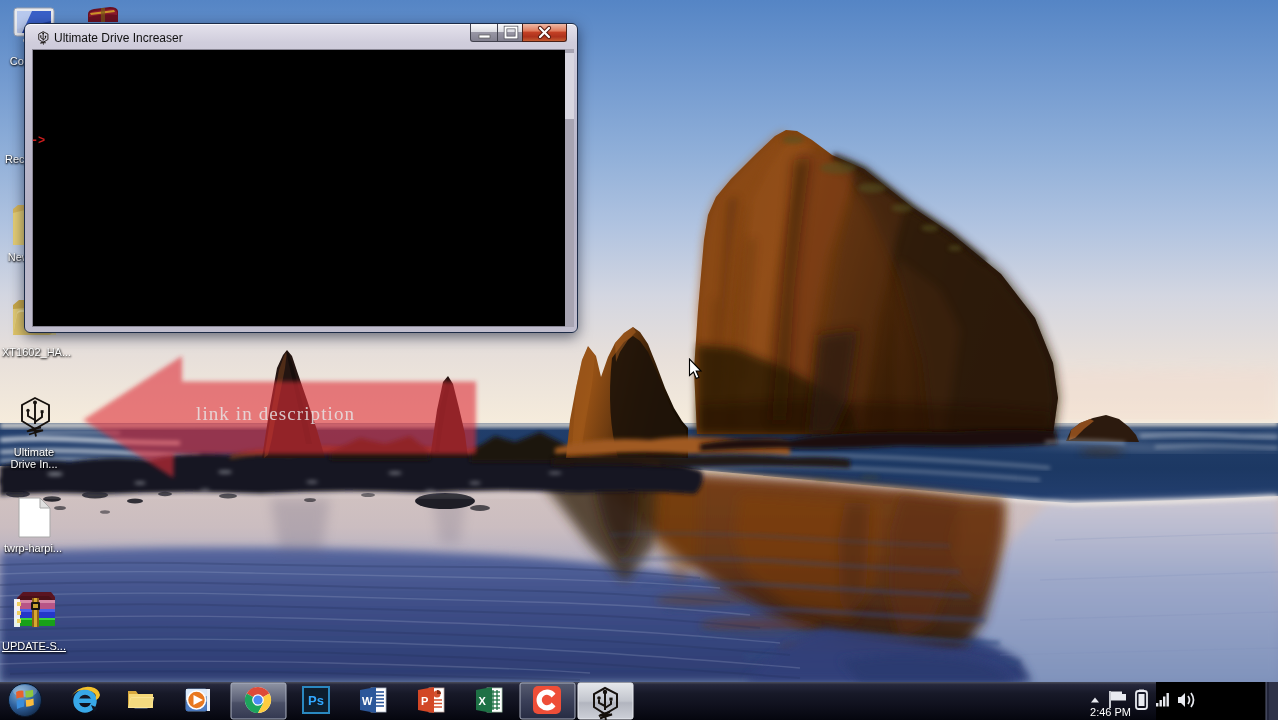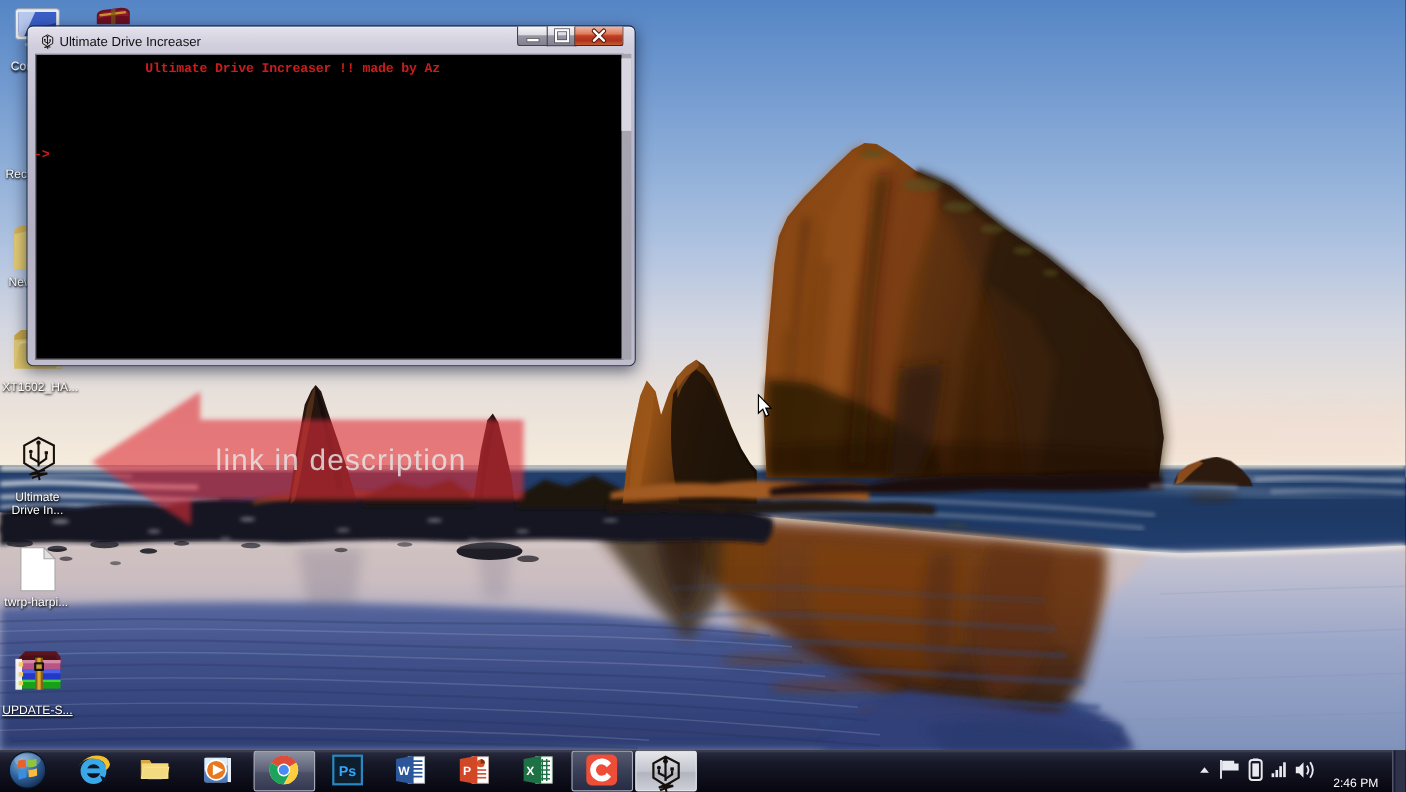--- a/index.html
+++ b/index.html
@@ -2,31 +2,31 @@
 <html><head>
 <meta charset="utf-8">
 <style>
 html,body{margin:0;padding:0;}
 body{width:1278px;height:720px;overflow:hidden;font-family:"Liberation Sans",sans-serif;position:relative;background:#000;-webkit-font-smoothing:antialiased;}
 #screen{position:absolute;top:0;left:0;width:1278px;height:720px;overflow:hidden;}
 #wp{position:absolute;top:0;left:0;z-index:0;}
 .icon{position:absolute;z-index:1;}
 .ilabel{position:absolute;z-index:1;color:#fff;font-size:11px;text-align:center;text-shadow:0 1px 2px rgba(0,0,0,0.9),1px 1px 2px rgba(0,0,0,0.8);white-space:nowrap;}
 #arrow{position:absolute;left:60px;top:330px;z-index:2;}
-#arrowtext{position:absolute;left:196px;top:403px;z-index:2;color:rgba(230,230,232,0.82);font-size:27px;letter-spacing:1.1px;z-index:2;}
+#arrowtext{position:absolute;left:196px;top:403px;z-index:2;color:rgba(230,230,232,0.82);font-size:19px;letter-spacing:1.1px;z-index:2;font-family:Liberation Serif, serif;}
 #win{position:absolute;left:24px;top:23px;width:552px;height:308px;z-index:3;border-radius:6px;
  background:linear-gradient(#e4e2ec 0%,#d0cddc 6%,#bebbcd 30%,#b3b0c4 60%,#c0bdcd 100%);
  border:1px solid #1c2b47;box-shadow:0 4px 14px rgba(0,10,30,0.55), inset 0 1px 0 rgba(255,255,255,0.8);}
 #titletext{position:absolute;left:29px;top:7px;font-size:12px;color:#111;}
 #console{position:absolute;left:7px;top:25px;width:533px;height:276px;background:#000;border:1px solid #8a8795;}
 .cl{position:absolute;font-family:"Liberation Mono",monospace;font-weight:bold;font-size:12px;letter-spacing:-0.15px;color:#cc1d1d;white-space:pre;}
 #scroll{position:absolute;left:540px;top:25px;width:9px;height:278px;background:#a7a4b2;}
 #thumb{position:absolute;left:0px;top:4px;width:9px;height:66px;background:#d8d6e0;}
 .btn{position:absolute;top:0px;height:17px;z-index:4;}
-#taskbar{position:absolute;left:0;top:682px;width:1278px;height:38px;z-index:5;
+#taskbar{position:absolute;left:0;top:682px;width:1156px;height:38px;z-index:5;
  background:linear-gradient(#4a4d5a 0%,#26283c 7%,#171928 30%,#10111e 60%,#05060e 100%);}
 .clock{position:absolute;right:25px;color:#fff;font-size:11px;text-align:right;margin-top:20px;}
 #cursor{position:absolute;left:688px;top:358px;z-index:4;}
 </style>
 </head>
 <body>
 <div id="screen">
 <svg id="wp" width="1278" height="682" viewBox="0 0 1278 682">
 <defs>
 <linearGradient id="sky" x1="0" y1="0" x2="0" y2="1">
@@ -369,21 +369,20 @@
             <path d="M17,4 L26,13"></path>
             <path d="M26,4 L17,13"></path>
           </g>
           <g stroke="#fff" stroke-width="2.2" stroke-linecap="round">
             <path d="M17,4 L26,13"></path>
             <path d="M26,4 L17,13"></path>
           </g>
         </svg>
   </div>
   <div id="console">
-    <div class="cl" style="left:99px;top:5px;">Ultimate Drive Increaser !! made by Az</div>
     <div class="cl" style="left:-2px;top:84px;">-&gt;</div>
   </div>
   <div id="scroll">
         <div id="thumb"></div>
       </div>
 </div>
 
 <div id="taskbar">
 <svg width="1278" height="38" viewBox="0 0 1278 38">
 <defs>

